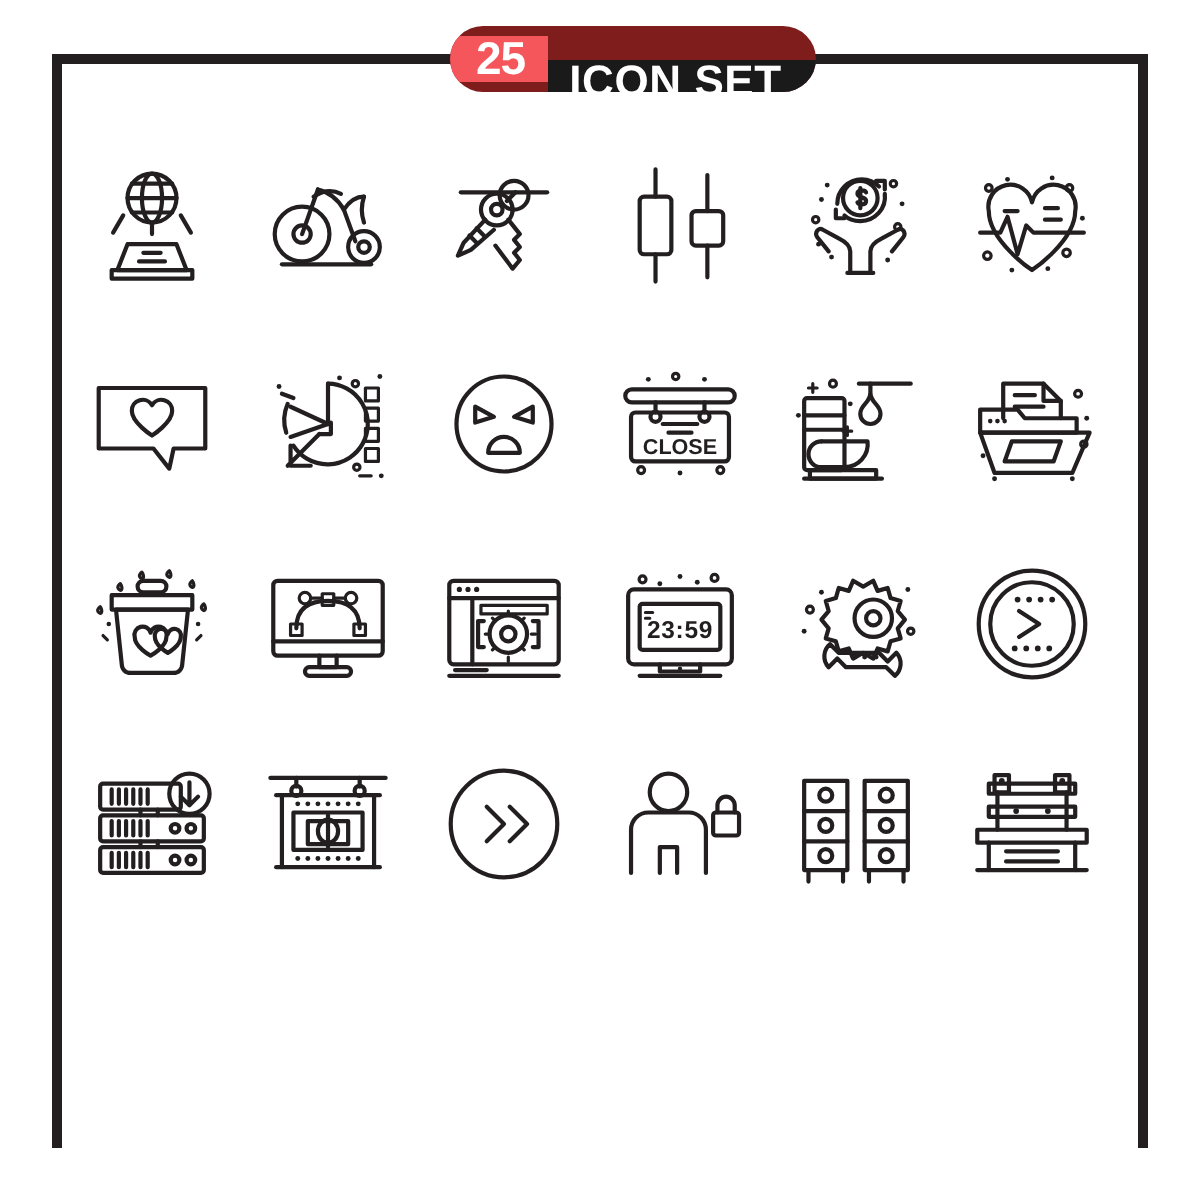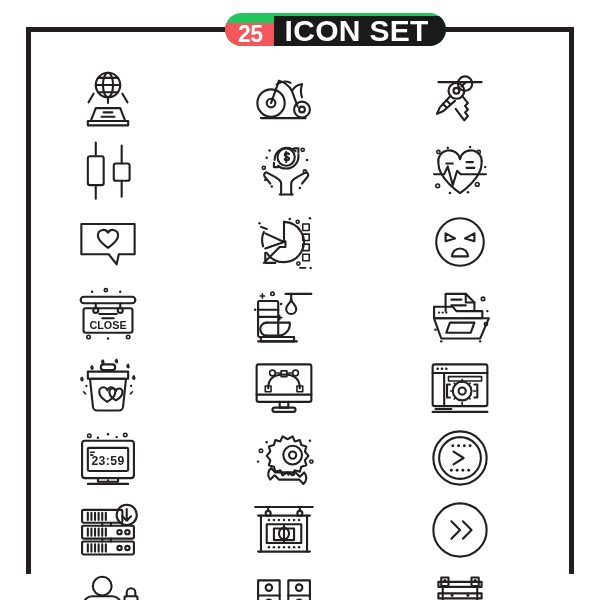--- a/index.html
+++ b/index.html
@@ -48,59 +48,59 @@
     background: #231f20;
   }
 
   
   .badge {
     position: absolute;
     left: 225px;
     top: 13px;
     height: 33px;
     display: flex;
-    align-items: flex-end;
+    align-items: center;
     border-radius: 17px;
     overflow: hidden;
-    background: #22c55e;
+    background: #7f1d1d;
     z-index: 5;
   }
   .badge-count {
     background: #f4565b;
     color: #ffffff;
     font-size: 23px;
     font-weight: bold;
     letter-spacing: -0.5px;
     padding: 0 11px 0 13px;
     display: flex;
     align-items: center;
     line-height: 1;
   }
   .badge-title {
     background: #1a1a1a;
     color: #ffffff;
-    font-size: 30px;
+    font-size: 22px;
     font-weight: bold;
     letter-spacing: 0.3px;
     padding: 0 17px 0 11px;
     display: flex;
     align-items: center;
     line-height: 1;
     margin-top: 23px;
   }
 
   
   .grid {
     position: absolute;
-    left: 20px;
+    left: 32px;
     top: 62px;
     width: 528px;
     height: 500px;
     display: grid;
-    grid-template-columns: repeat(3, 1fr);
+    grid-template-columns: repeat(6, 1fr);
     grid-template-rows: repeat(5, 1fr);
   }
   .cell {
     display: flex;
     align-items: center;
     justify-content: center;
   }
   .cell svg {
     display: block;
     width: 72px;

